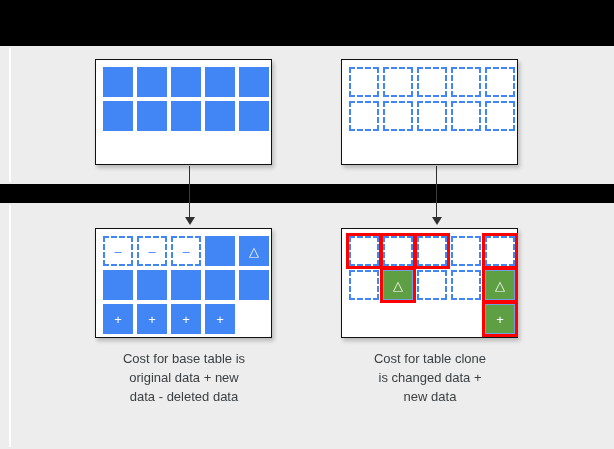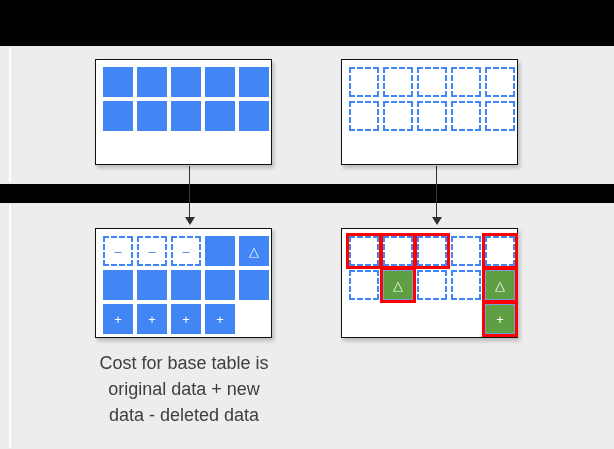--- a/index.html
+++ b/index.html
@@ -87,21 +87,21 @@
     border-left: 5px solid transparent;
     border-right: 5px solid transparent;
     border-top: 8px solid #303030;
   }
 
   
   .caption {
     position: absolute;
     text-align: center;
     color: #3c4043;
-    font-size: 18px;
+    font-size: 13px;
     line-height: 1.45;
     font-family: "Liberation Sans", sans-serif;
     white-space: pre-line;
   }
 </style>
 </head>
 <body>
 
 <div id="stage">
 
@@ -211,14 +211,17 @@
         <div class="cell green marked">
           <span class="glyph">+</span>
         </div>
       </div>
   </div>
 
   <div class="caption" style="left:80px; top:350px; width:208px;">Cost for base table is
 original data + new
 data - deleted data</div>
 
+  <div class="caption" style="left:330px; top:350px; width:200px;">Cost for table clone
+is changed data +
+new data</div>
 
 </div>
 
 </body></html>

